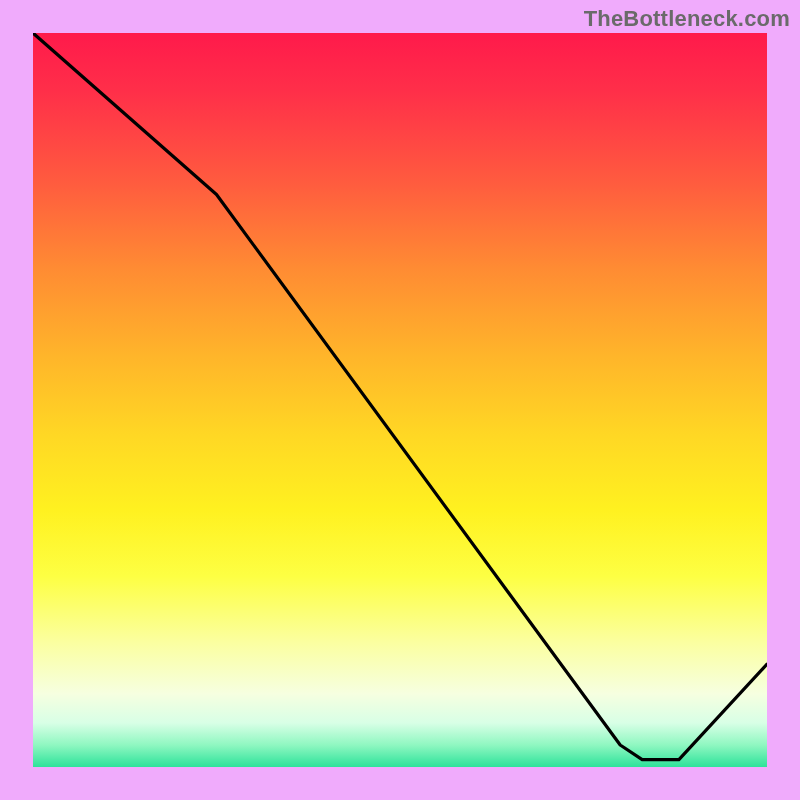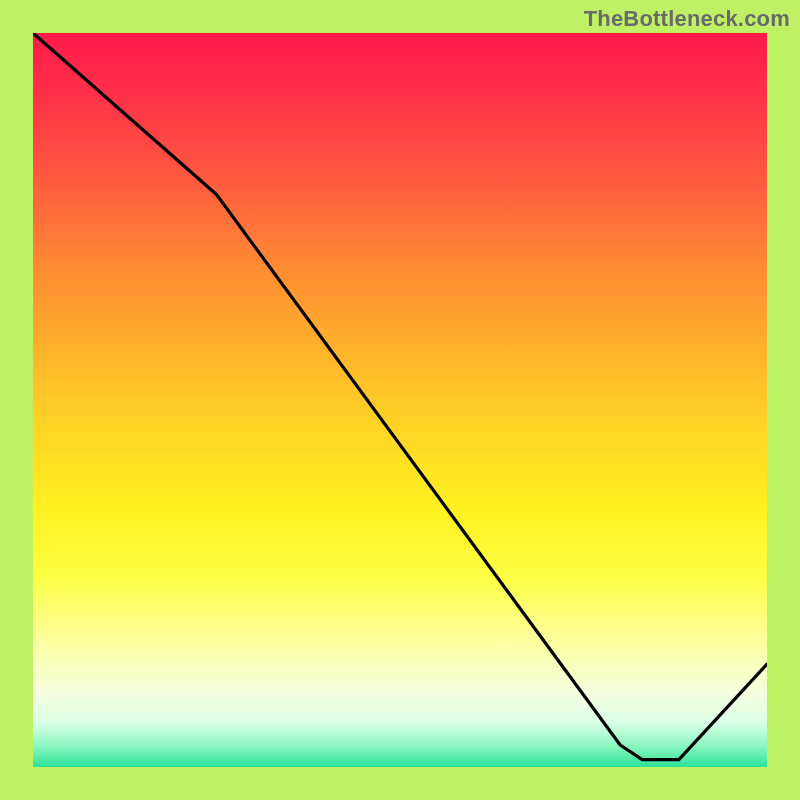--- a/index.html
+++ b/index.html
@@ -8,21 +8,21 @@
     width: 800px;
     height: 800px;
     background: #000;
     font-family: Arial, Helvetica, sans-serif;
     overflow: hidden;
   }
   .frame {
     position: relative;
     width: 800px;
     height: 800px;
-    background: #bef264;
+    background: #f0abfc;
   }
   .watermark {
     position: absolute;
     top: 6px;
     right: 10px;
     color: #6a6a6a;
     font-size: 22px;
     font-weight: 600;
     letter-spacing: 0.2px;
     user-select: none;

